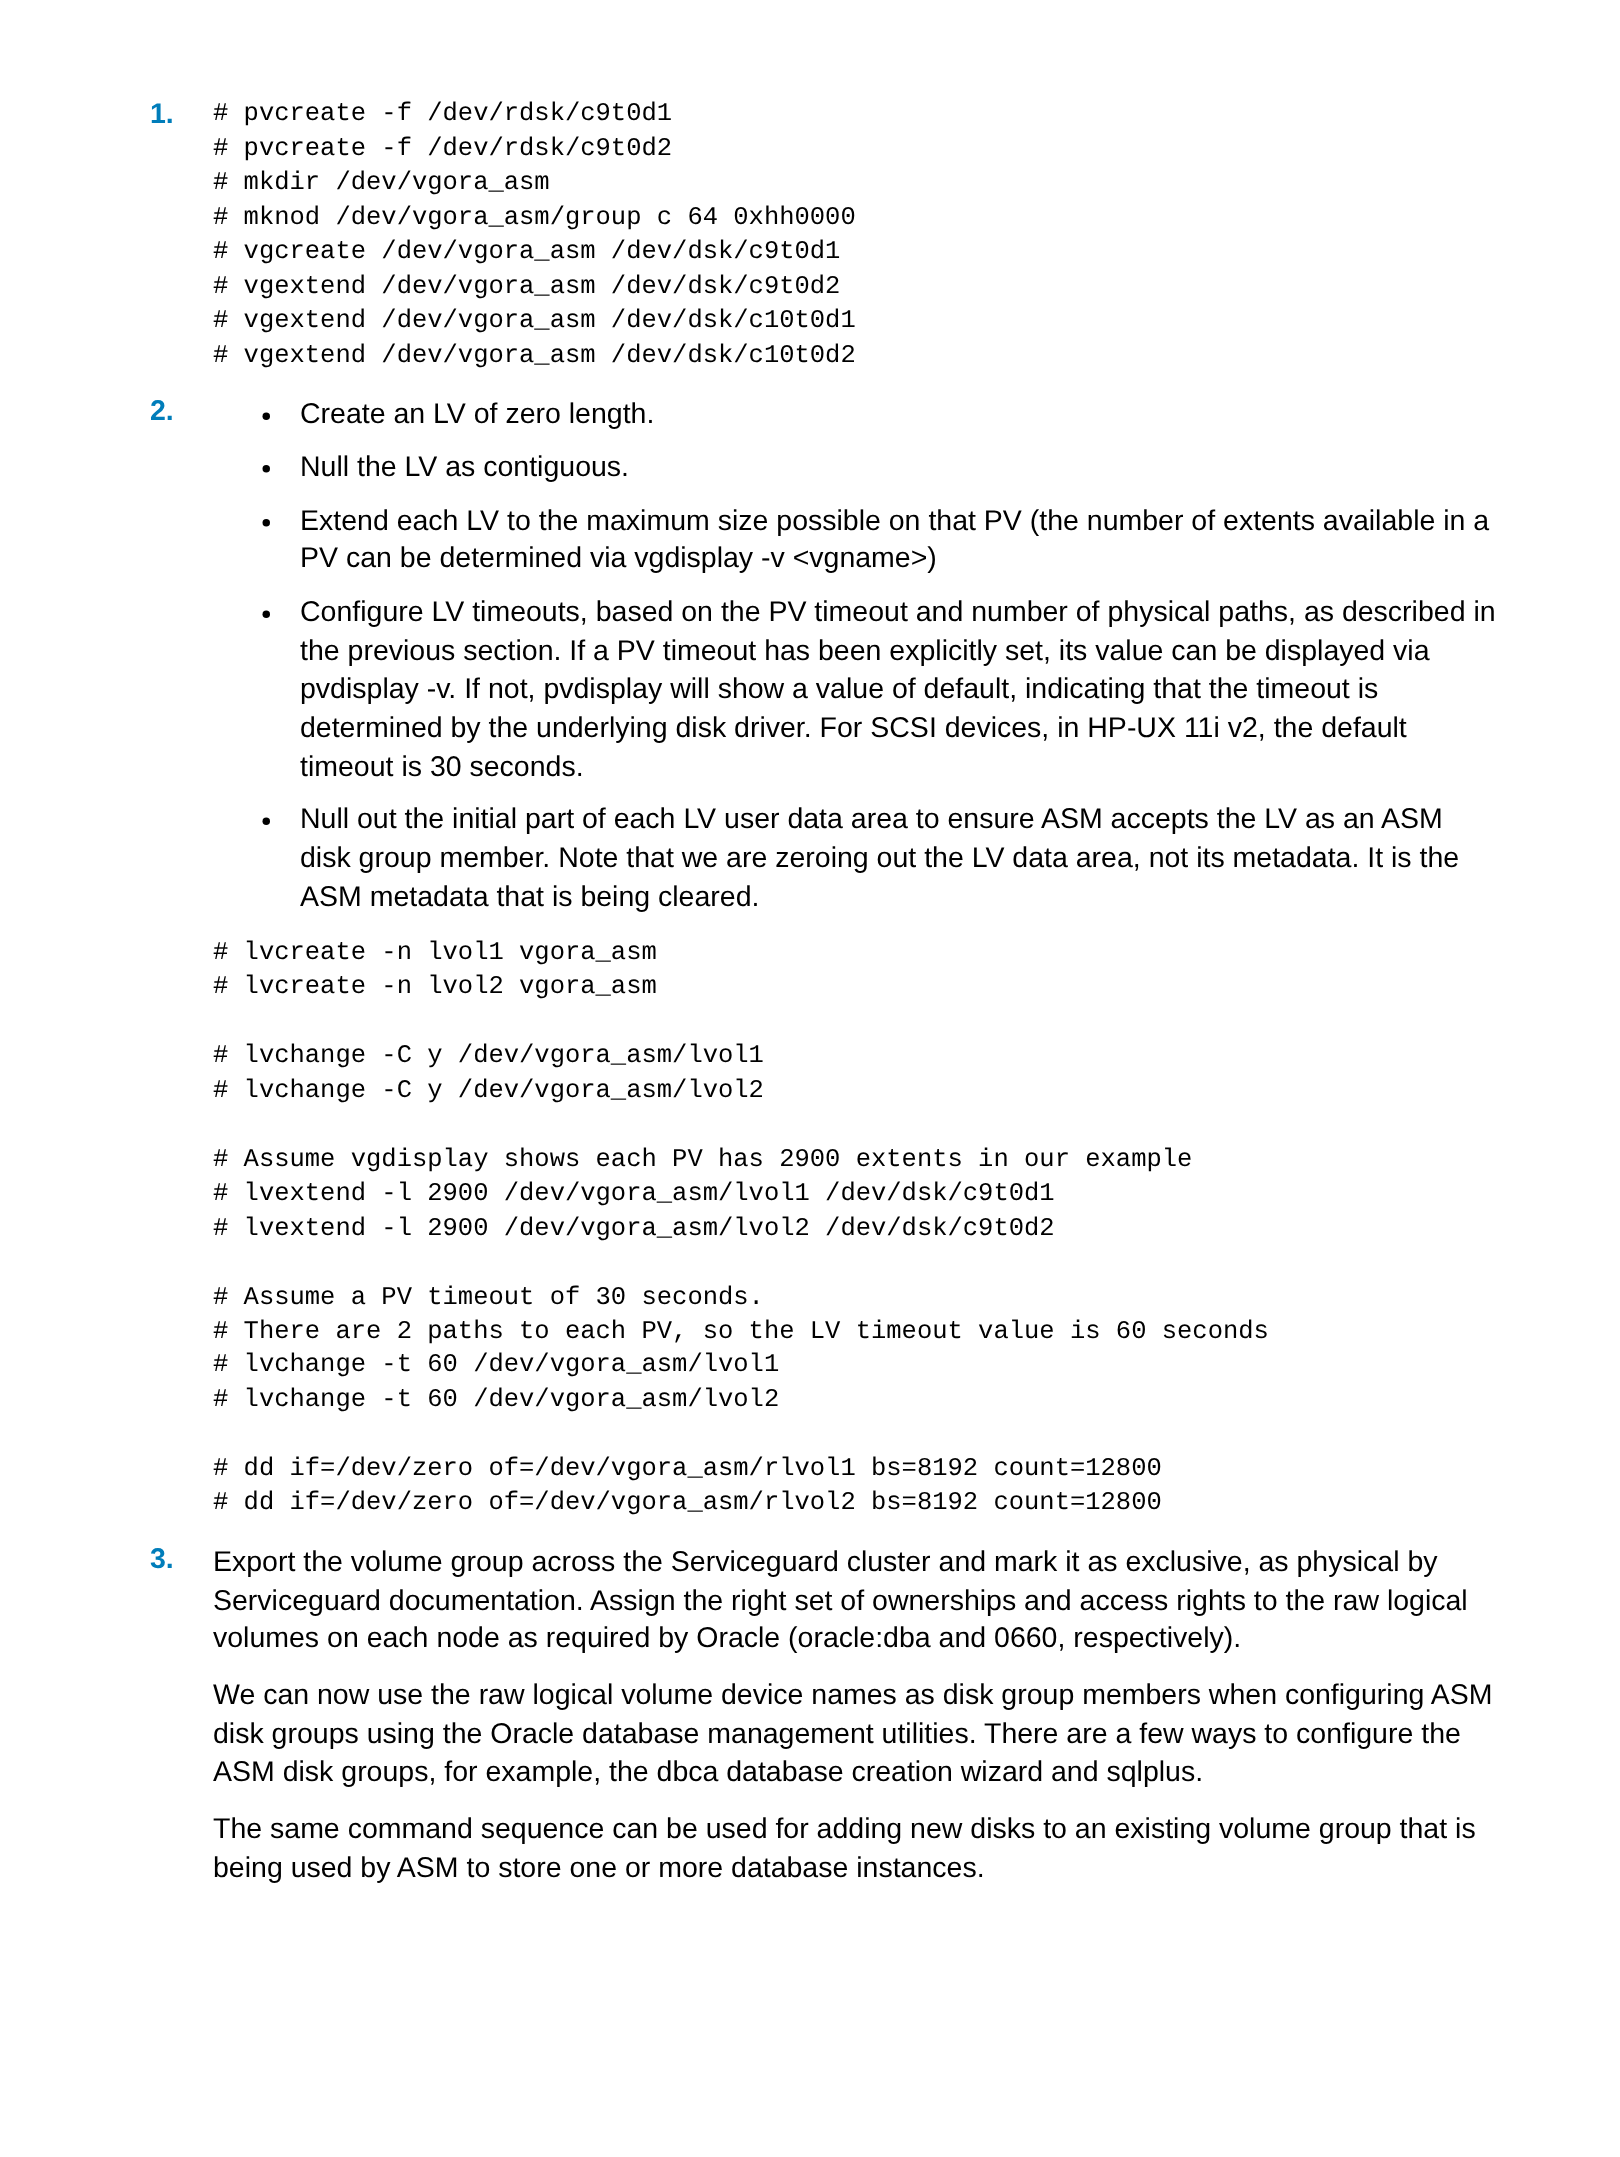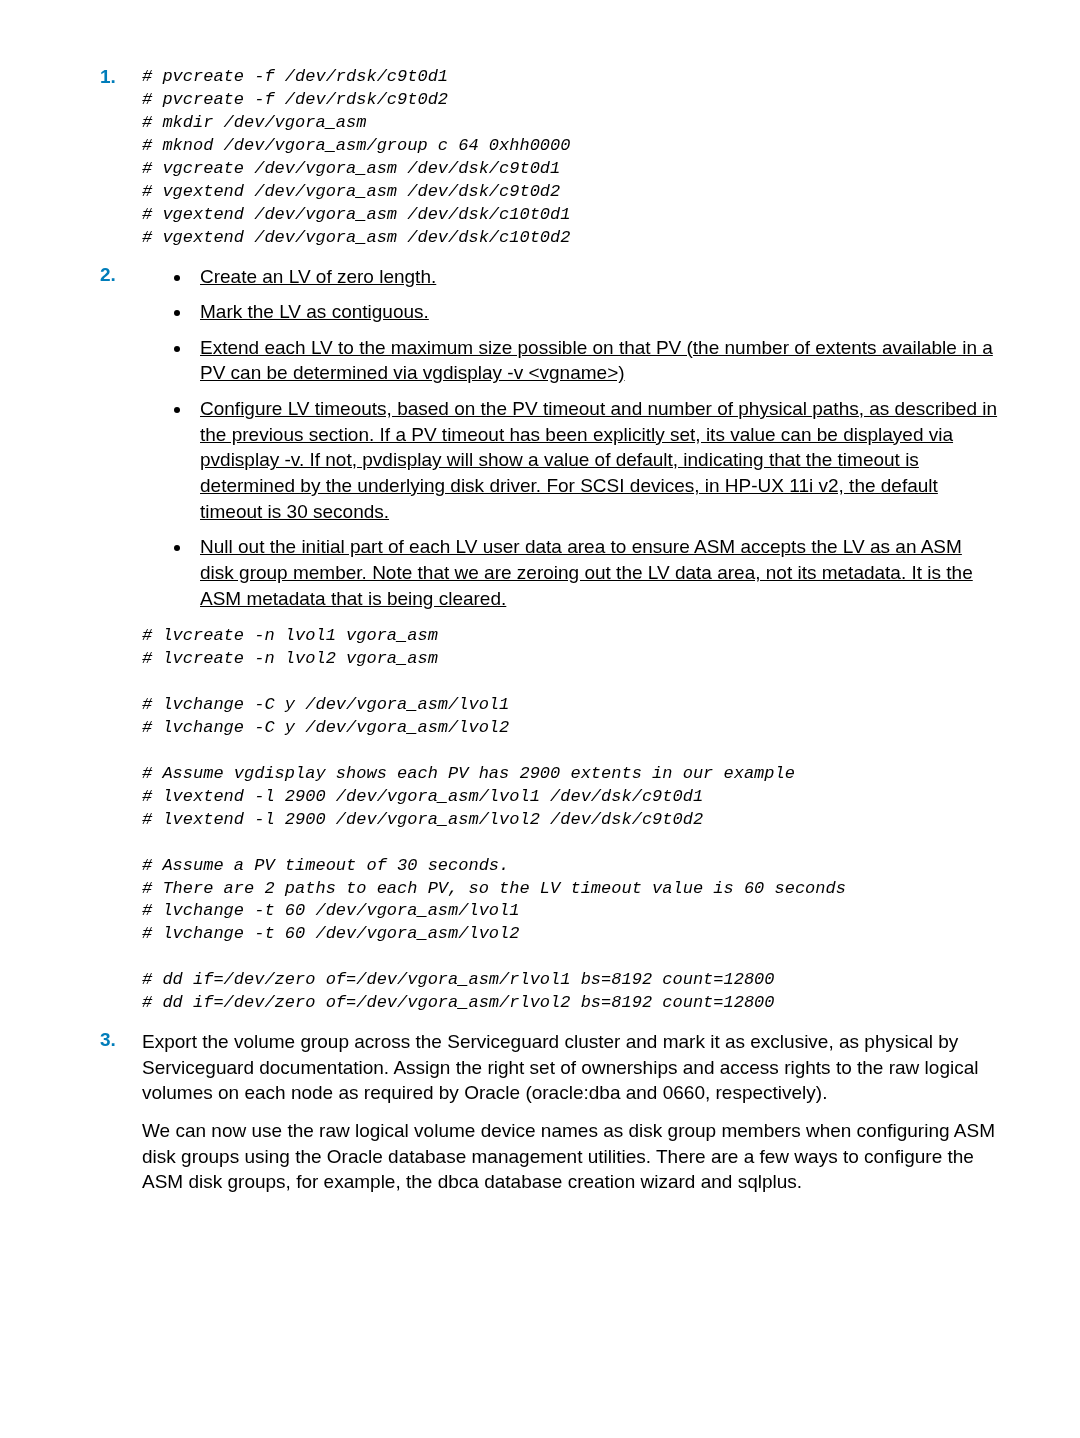--- a/index.html
+++ b/index.html
@@ -37,27 +37,25 @@
   }
   .step-body p {
     margin: 0 0 12px 0;
   }
   pre {
     font-family: "Courier New", Courier, monospace;
     font-size: 17px;
     line-height: 1.35;
     margin: 6px 0 14px 0;
     white-space: pre;
-    font-style: italic;
   }
   ul.bullets {
     list-style: disc;
     padding-left: 50px;
     margin: 8px 0 14px 0;
-    text-decoration: underline;
   }
   ul.bullets > li {
     font-size: 19px;
     line-height: 1.35;
     margin-bottom: 10px;
     padding-left: 8px;
   }
 </style>
 </head>
 <body>
@@ -78,21 +76,21 @@
 # vgextend /dev/vgora_asm /dev/dsk/c10t0d1
 # vgextend /dev/vgora_asm /dev/dsk/c10t0d2</pre>
       </div>
     </li>
 
     <li>
       <span class="step-num">2.</span>
       <div class="step-body">
         <ul class="bullets">
           <li>Create an LV of zero length.</li>
-          <li>Mark the LV as contiguous.</li>
+          <li>Null the LV as contiguous.</li>
           <li>Extend each LV to the maximum size possible on that PV (the number of extents available in a PV can be determined via vgdisplay -v &lt;vgname&gt;)</li>
           <li>Configure LV timeouts, based on the PV timeout and number of physical paths, as described in the previous section. If a PV timeout has been explicitly set, its value can be displayed via pvdisplay -v. If not, pvdisplay will show a value of default, indicating that the timeout is determined by the underlying disk driver. For SCSI devices, in HP-UX 11i v2, the default timeout is 30 seconds.</li>
           <li>Null out the initial part of each LV user data area to ensure ASM accepts the LV as an ASM disk group member. Note that we are zeroing out the LV data area, not its metadata. It is the ASM metadata that is being cleared.</li>
         </ul>
         <pre># lvcreate -n lvol1 vgora_asm
 # lvcreate -n lvol2 vgora_asm
 
 # lvchange -C y /dev/vgora_asm/lvol1
 # lvchange -C y /dev/vgora_asm/lvol2
 
@@ -108,18 +106,19 @@
 # dd if=/dev/zero of=/dev/vgora_asm/rlvol1 bs=8192 count=12800
 # dd if=/dev/zero of=/dev/vgora_asm/rlvol2 bs=8192 count=12800</pre>
       </div>
     </li>
 
     <li>
       <span class="step-num">3.</span>
       <div class="step-body">
         <p>Export the volume group across the Serviceguard cluster and mark it as exclusive, as physical by Serviceguard documentation. Assign the right set of ownerships and access rights to the raw logical volumes on each node as required by Oracle (oracle:dba and 0660, respectively).</p>
         <p>We can now use the raw logical volume device names as disk group members when configuring ASM disk groups using the Oracle database management utilities. There are a few ways to configure the ASM disk groups, for example, the dbca database creation wizard and sqlplus.</p>
+        <p>The same command sequence can be used for adding new disks to an existing volume group that is being used by ASM to store one or more database instances.</p>
       </div>
     </li>
 
   </ol>
 
 </div>
 
 </body></html>

